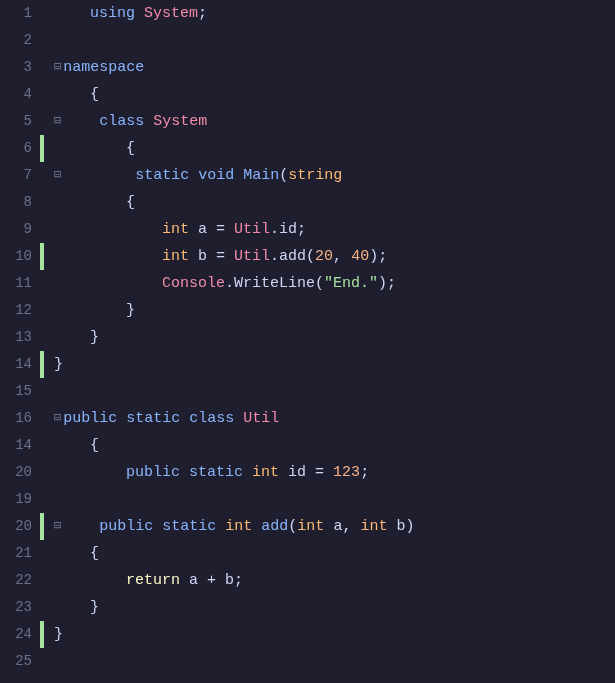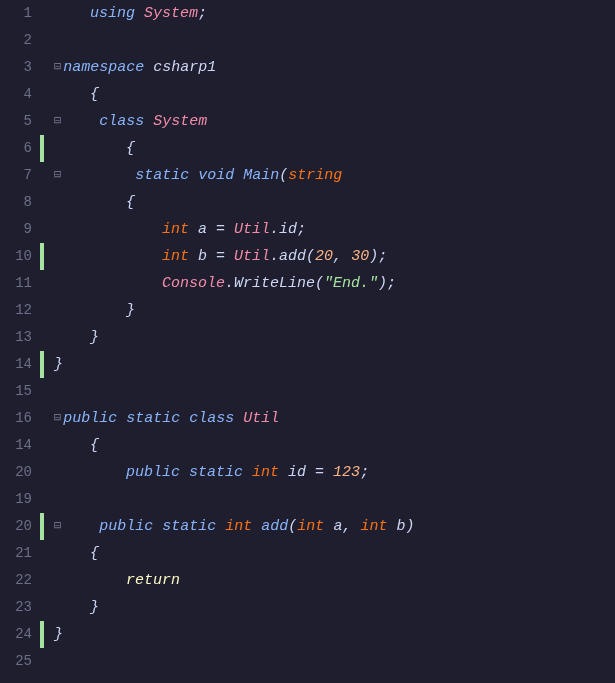--- a/index.html
+++ b/index.html
@@ -63,26 +63,25 @@
       padding-left: 8px;
       overflow: hidden;
     }
 
     .code-line {
       height: 27px;
       line-height: 27px;
       white-space: pre;
       display: flex;
       align-items: center;
-      font-style: italic;
     }
 
     
     .kw { color: #89b4fa; } 
-    .kw-type { color: #f97316; } 
+    .kw-type { color: #fdba74; } 
     .kw-control { color: #fef9c3; } 
     .class-name { color: #f38ba8; } 
     .method { color: #89b4fa; } 
     .string { color: #a6e3a1; } 
     .number { color: #fab387; } 
     .plain { color: #cdd6f4; }
     .namespace-name { color: #cdd6f4; }
     .collapse-icon {
       color: #6c7086;
       font-size: 12px;
@@ -144,37 +143,37 @@
       <div class="git-indicator green"></div>
       <div class="git-indicator"></div>
       <div class="git-indicator"></div>
       <div class="git-indicator"></div>
       <div class="git-indicator green"></div>
       <div class="git-indicator"></div>
     </div>
   <div class="code-area" id="code-area">
       <div class="code-line"><span class="plain">    </span><span class="kw">using</span><span class="plain"> </span><span class="class-name">System</span><span class="plain">;</span></div>
       <div class="code-line">&nbsp;</div>
-      <div class="code-line"><span class="collapse-icon">⊟</span><span class="kw">namespace</span><span class="namespace-name"> csharp1</span></div>
+      <div class="code-line"><span class="collapse-icon">⊟</span><span class="kw">namespace</span></div>
       <div class="code-line"><span class="plain">    {</span></div>
       <div class="code-line"><span class="collapse-icon">⊟</span><span class="kw">    class</span><span class="plain"> </span><span class="class-name">System</span></div>
       <div class="code-line"><span class="plain">        {</span></div>
       <div class="code-line"><span class="collapse-icon">⊟</span><span class="kw">        static</span><span class="plain"> </span><span class="kw">void</span><span class="plain"> </span><span class="method">Main</span><span class="plain">(</span><span class="kw-type">string</span></div>
       <div class="code-line"><span class="plain">        {</span></div>
       <div class="code-line"><span class="plain">            </span><span class="kw-type">int</span><span class="plain"> a = </span><span class="class-name">Util</span><span class="plain">.id;</span></div>
-      <div class="code-line"><span class="plain">            </span><span class="kw-type">int</span><span class="plain"> b = </span><span class="class-name">Util</span><span class="plain">.add(</span><span class="number">20</span><span class="plain">, </span><span class="number">30</span><span class="plain">);</span></div>
+      <div class="code-line"><span class="plain">            </span><span class="kw-type">int</span><span class="plain"> b = </span><span class="class-name">Util</span><span class="plain">.add(</span><span class="number">20</span><span class="plain">, </span><span class="number">40</span><span class="plain">);</span></div>
       <div class="code-line"><span class="plain">            </span><span class="class-name">Console</span><span class="plain">.WriteLine(</span><span class="string">"End."</span><span class="plain">);</span></div>
       <div class="code-line"><span class="plain">        }</span></div>
       <div class="code-line"><span class="plain">    }</span></div>
       <div class="code-line"><span class="plain">}</span></div>
       <div class="code-line">&nbsp;</div>
       <div class="code-line"><span class="collapse-icon">⊟</span><span class="kw">public</span><span class="plain"> </span><span class="kw">static</span><span class="plain"> </span><span class="kw">class</span><span class="plain"> </span><span class="class-name">Util</span></div>
       <div class="code-line"><span class="plain">    {</span></div>
       <div class="code-line"><span class="plain">        </span><span class="kw">public</span><span class="plain"> </span><span class="kw">static</span><span class="plain"> </span><span class="kw-type">int</span><span class="plain"> id = </span><span class="number">123</span><span class="plain">;</span></div>
       <div class="code-line">&nbsp;</div>
       <div class="code-line"><span class="collapse-icon">⊟</span><span class="kw">    public</span><span class="plain"> </span><span class="kw">static</span><span class="plain"> </span><span class="kw-type">int</span><span class="plain"> </span><span class="method">add</span><span class="plain">(</span><span class="kw-type">int</span><span class="plain"> a, </span><span class="kw-type">int</span><span class="plain"> b)</span></div>
       <div class="code-line"><span class="plain">    {</span></div>
-      <div class="code-line"><span class="plain">        </span><span class="kw-control">return</span></div>
+      <div class="code-line"><span class="plain">        </span><span class="kw-control">return</span><span class="plain"> a + b;</span></div>
       <div class="code-line"><span class="plain">    }</span></div>
       <div class="code-line"><span class="plain">}</span></div>
       <div class="code-line">&nbsp;</div>
     </div>
 </div>
 
 </body></html>

